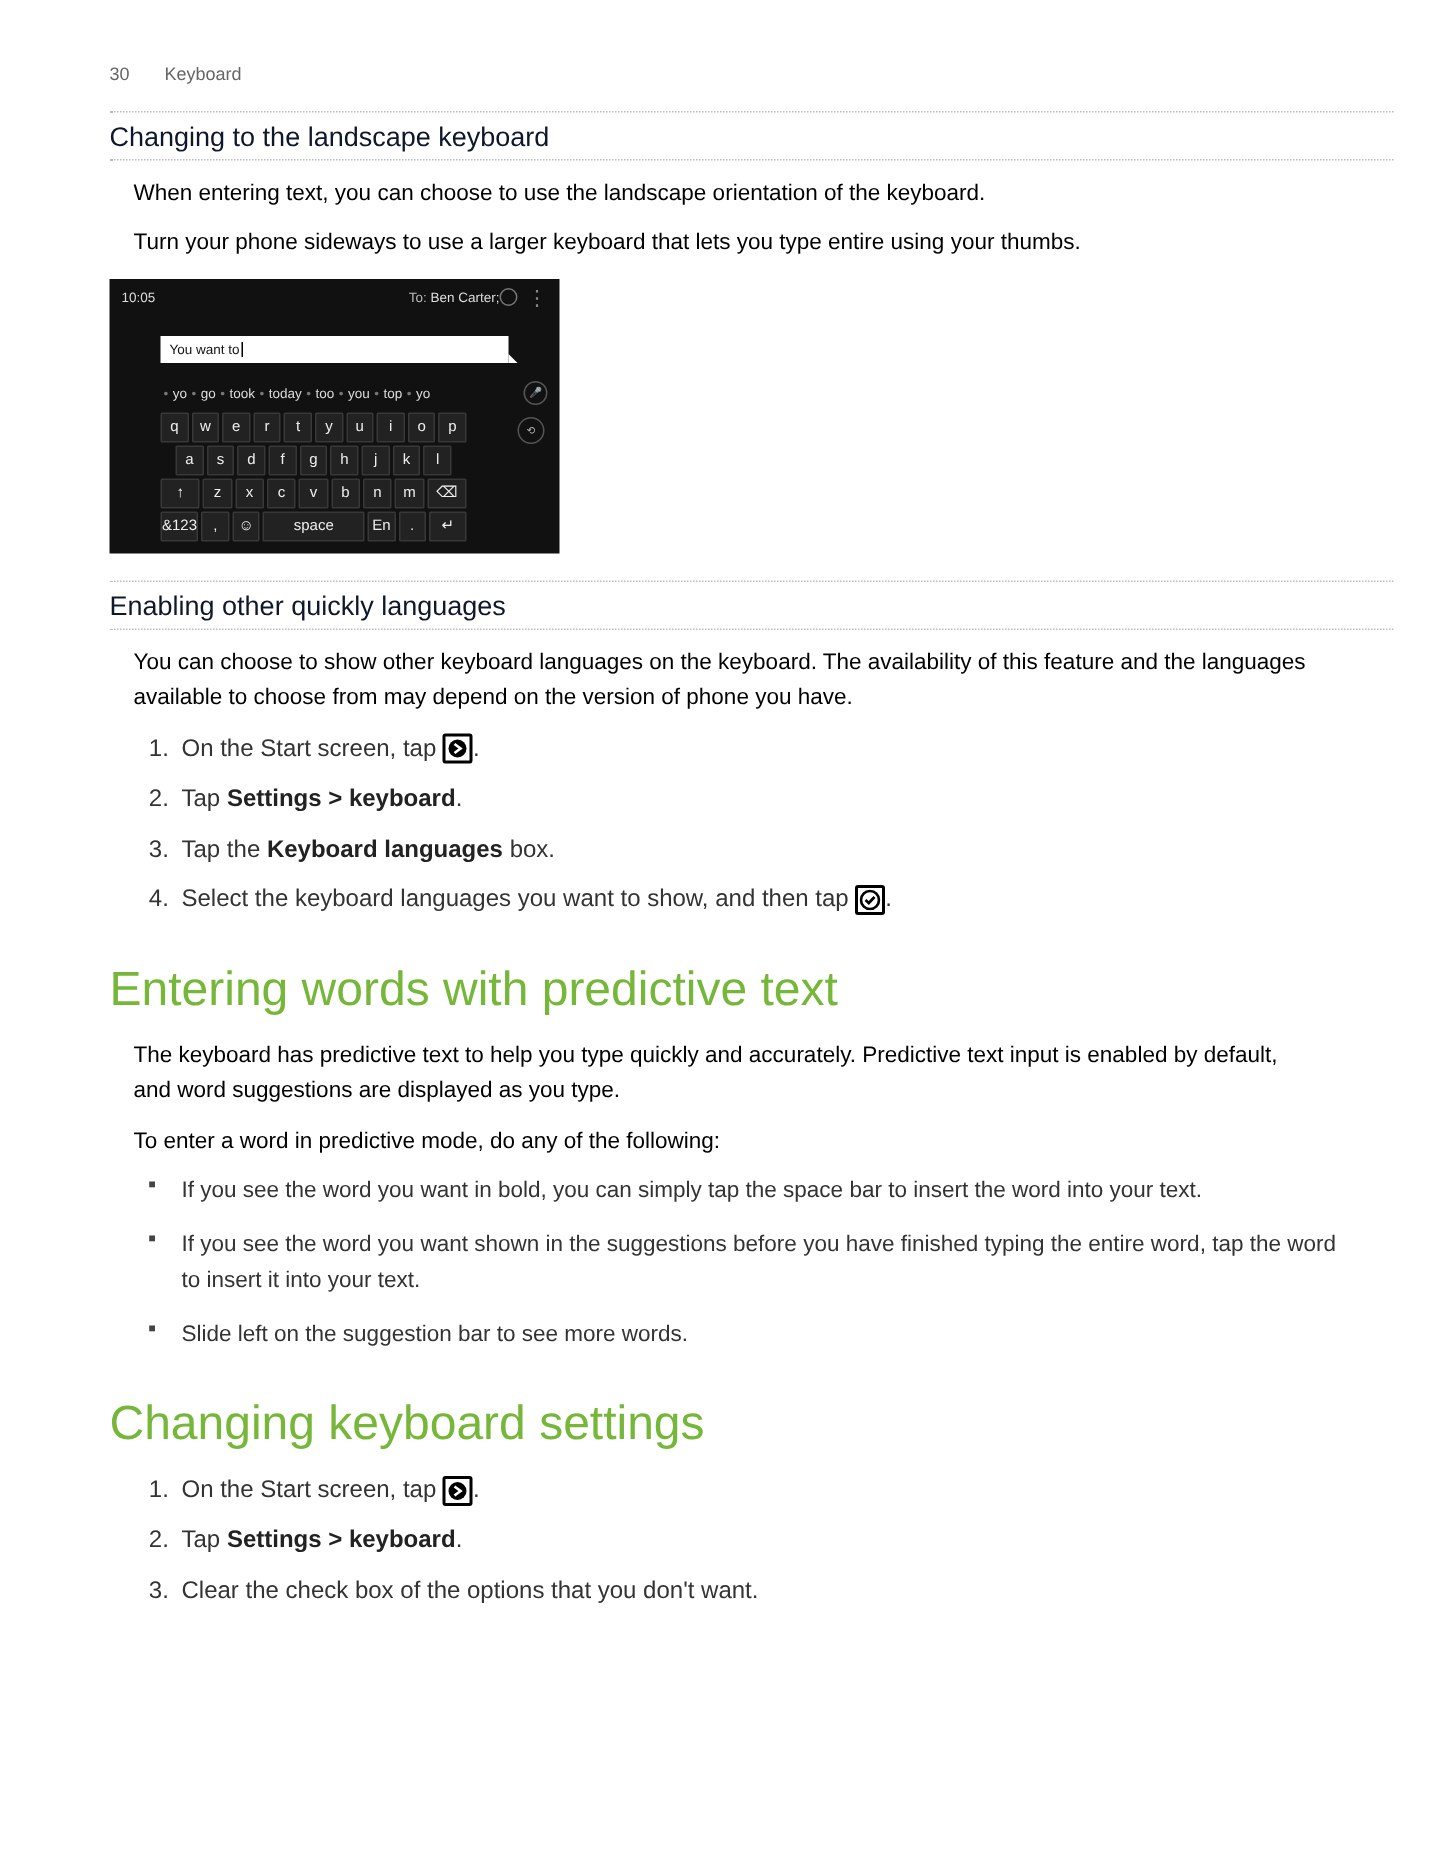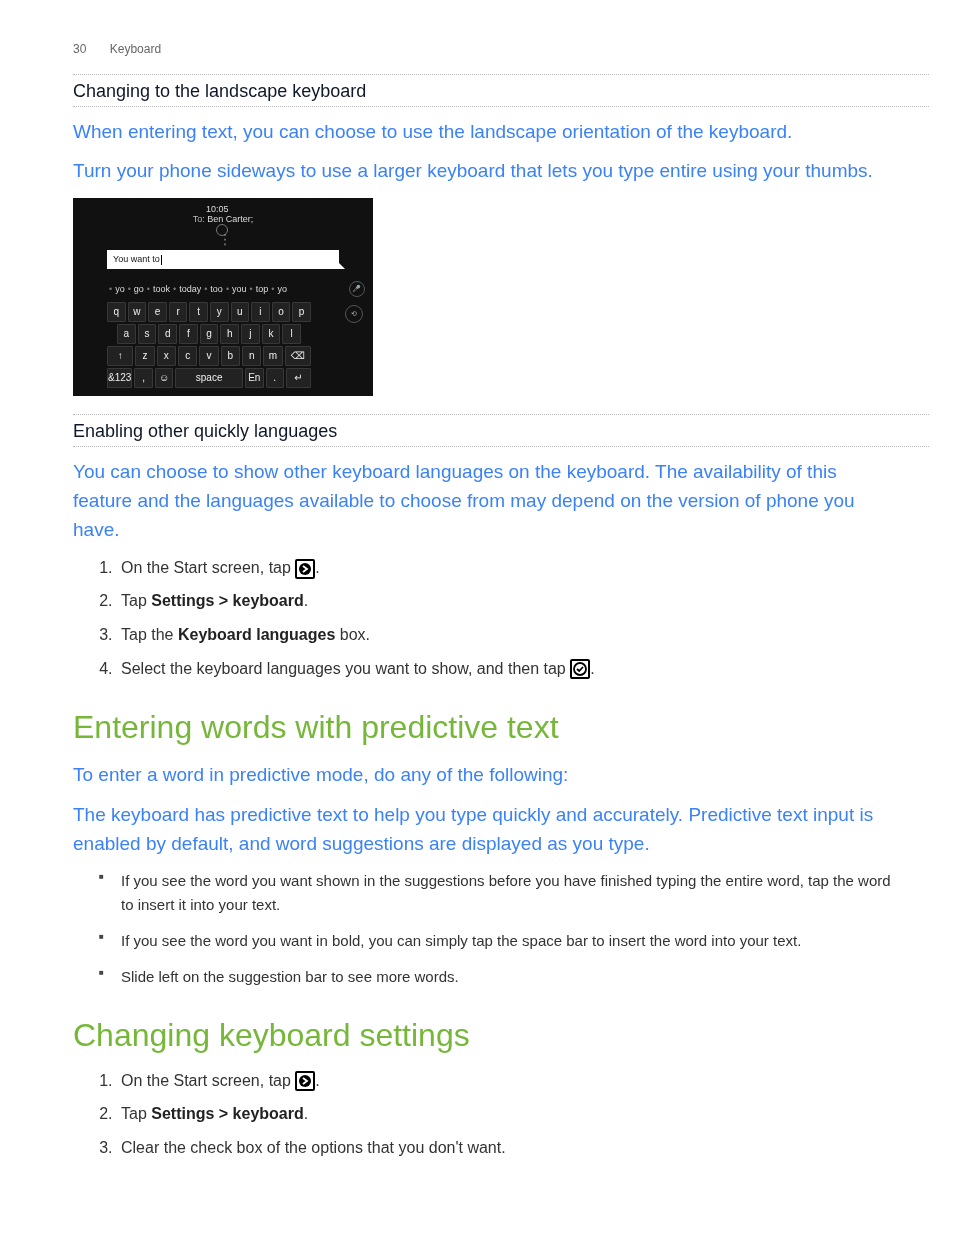--- a/index.html
+++ b/index.html
@@ -35,24 +35,24 @@
     font-size: 18px;
     margin: 6px 0 4px 0;
   }
   h2.green-main {
     color: #76b73a;
     font-weight: normal;
     font-size: 32px;
     margin: 28px 0 14px 0;
   }
   p {
-    font-size: 19px;
+    font-size: 15px;
     line-height: 1.55;
-    margin: 10px 0;
-    color: #3b82f6;
+    margin: 10px 16px;
+    color: #000000;
   }
   ol {
     font-size: 16px;
     line-height: 1.6;
     padding-left: 44px;
     margin: 8px 0;
   }
   ol li { margin-bottom: 8px; padding-left: 4px; }
   ul {
     list-style: none;
@@ -103,36 +103,35 @@
     font-size: 10px;
     padding: 4px;
     box-sizing: border-box;
   }
   .ph-top {
     display: flex;
     align-items: center;
     padding: 2px 4px;
     font-size: 9px;
     color: #bbb;
-    flex-direction: column;
   }
   .ph-top .time { width: 34px; color: #ddd; }
-  .ph-top .to { color: #bbb; flex: 1; }
+  .ph-top .to { color: #bbb; flex: 1; text-align: right; }
   .ph-top .attach {
     width: 10px; height: 10px;
     border: 1px solid #777; border-radius: 50%;
     margin-right: 2px;
   }
   .ph-dots { color:#888; font-size:14px; margin-left:4px; line-height:6px; }
   .ph-msgbox {
     background: #fff;
     color: #111;
     font-size: 9px;
     padding: 4px 30px 4px 6px;
-    margin: 6px 30px 10px 30px;
+    margin: 18px 30px 10px 30px;
     position: relative;
   }
   .ph-msgbox::after {
     content: "";
     position: absolute;
     right: -6px; bottom: 0;
     border-left: 6px solid #fff;
     border-top: 6px solid transparent;
   }
   .ph-caret {
@@ -308,26 +307,26 @@
     <li>
       <span>Select the keyboard languages you want to show, and then tap </span><span class="icon-box icon-check"><svg width="14" height="14">
             <circle cx="7" cy="7" r="6" fill="none" stroke="#000" stroke-width="1.8"></circle>
             <path d="M4 7 L6.2 9 L10 5" stroke="#000" stroke-width="1.8" fill="none"></path>
           </svg></span><span>.</span>
     </li>
   </ol>
 
   <h2 class="green-main">Entering words with predictive text</h2>
 
+  <p>The keyboard has predictive text to help you type quickly and accurately. Predictive text input is enabled by default, and word suggestions are displayed as you type.</p>
   <p>To enter a word in predictive mode, do any of the following:</p>
-  <p>The keyboard has predictive text to help you type quickly and accurately. Predictive text input is enabled by default, and word suggestions are displayed as you type.</p>
 
   <ul>
+    <li>If you see the word you want in bold, you can simply tap the space bar to insert the word into your text.</li>
     <li>If you see the word you want shown in the suggestions before you have finished typing the entire word, tap the word to insert it into your text.</li>
-    <li>If you see the word you want in bold, you can simply tap the space bar to insert the word into your text.</li>
     <li>Slide left on the suggestion bar to see more words.</li>
   </ul>
 
   <h2 class="green-main">Changing keyboard settings</h2>
 
   <ol>
     <li>
       <span>On the Start screen, tap </span><span class="icon-box icon-arrow-right"><svg width="14" height="14">
             <circle cx="7" cy="7" r="6" fill="#000"></circle>
             <path d="M5 4 L9 7 L5 10" stroke="#fff" stroke-width="1.8" fill="none"></path>

